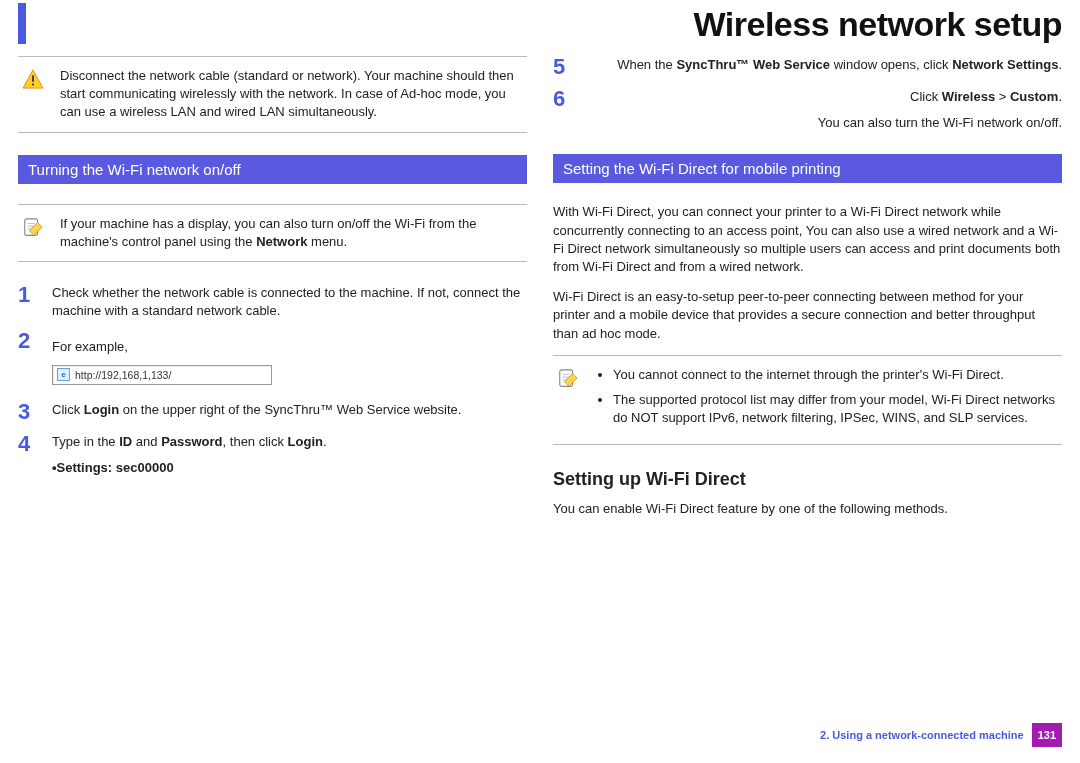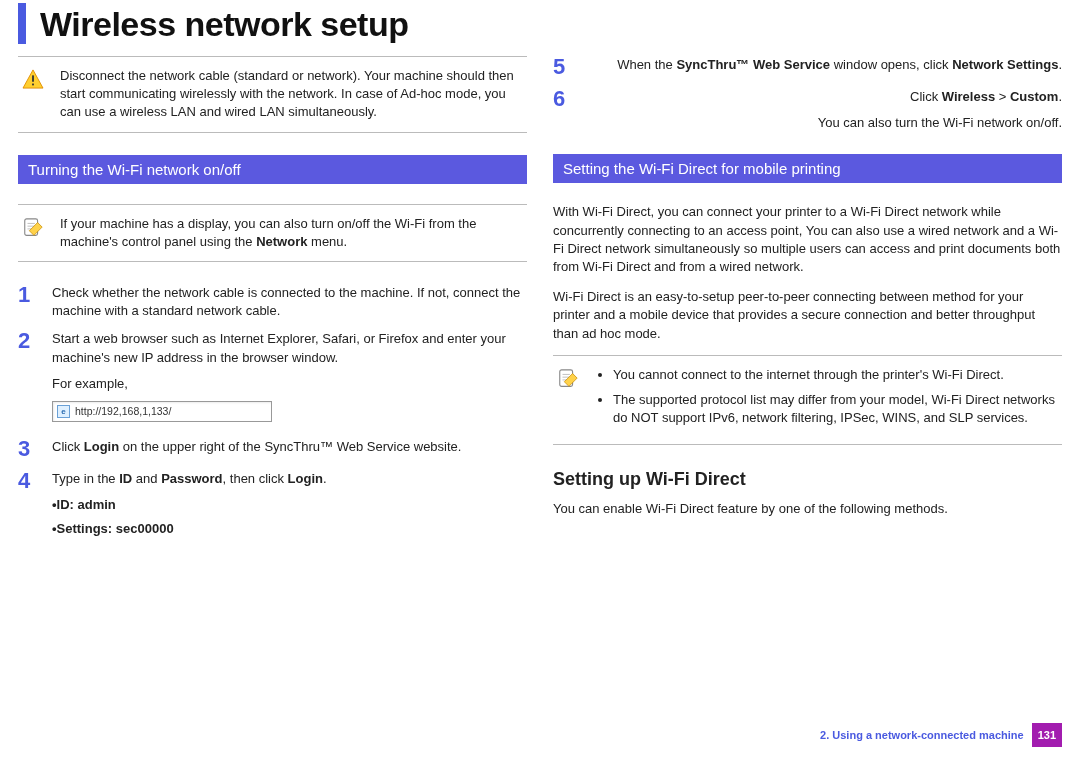--- a/index.html
+++ b/index.html
@@ -22,20 +22,21 @@
     padding-top: 2px;
     padding-bottom: 0;
     margin-top: 3px;
   }
   h1 {
     font-size: 34px;
     font-weight: 700;
     margin: 0;
     color: #111;
     letter-spacing: -0.5px;
+    text-align: right;
   }
   .columns {
     display: flex;
     gap: 26px;
     margin-top: 12px;
   }
   .col {
     flex: 1;
     min-width: 0;
   }
@@ -221,38 +222,36 @@
           <span>If your machine has a display, you can also turn on/off the Wi-Fi from the machine's control panel using the </span><b>Network</b><span> menu.</span>
         </div>
       </div>
 
       <ol class="steps">
         <li>
           <div class="step-body">Check whether the network cable is connected to the machine. If not, connect the machine with a standard network cable.</div>
         </li>
         <li>
           <div class="step-body">
-            <span>Start a web browser such as Internet Explorer, Safari, or Firefox and enter your machine's new IP address in the browser window.</span>
             <div class="sub-indent">For example,</div>
             <div class="addr-box">
               <span class="addr-icon">e</span>
               <span>http://192,168,1,133/</span>
             </div>
           </div>
         </li>
         <li>
           <div class="step-body">
             <span>Click </span><b>Login</b><span> on the upper right of the SyncThru™ Web Service website.</span>
           </div>
         </li>
         <li>
           <div class="step-body">
             <span>Type in the </span><b>ID</b><span> and </span><b>Password</b><span>, then click </span><b>Login</b><span>.</span>
             <div class="credentials">
-              <div>•ID: admin</div>
               <div>•Settings: sec00000</div>
             </div>
           </div>
         </li>
       </ol>
 
     </div>
 
     <div class="col">
 

